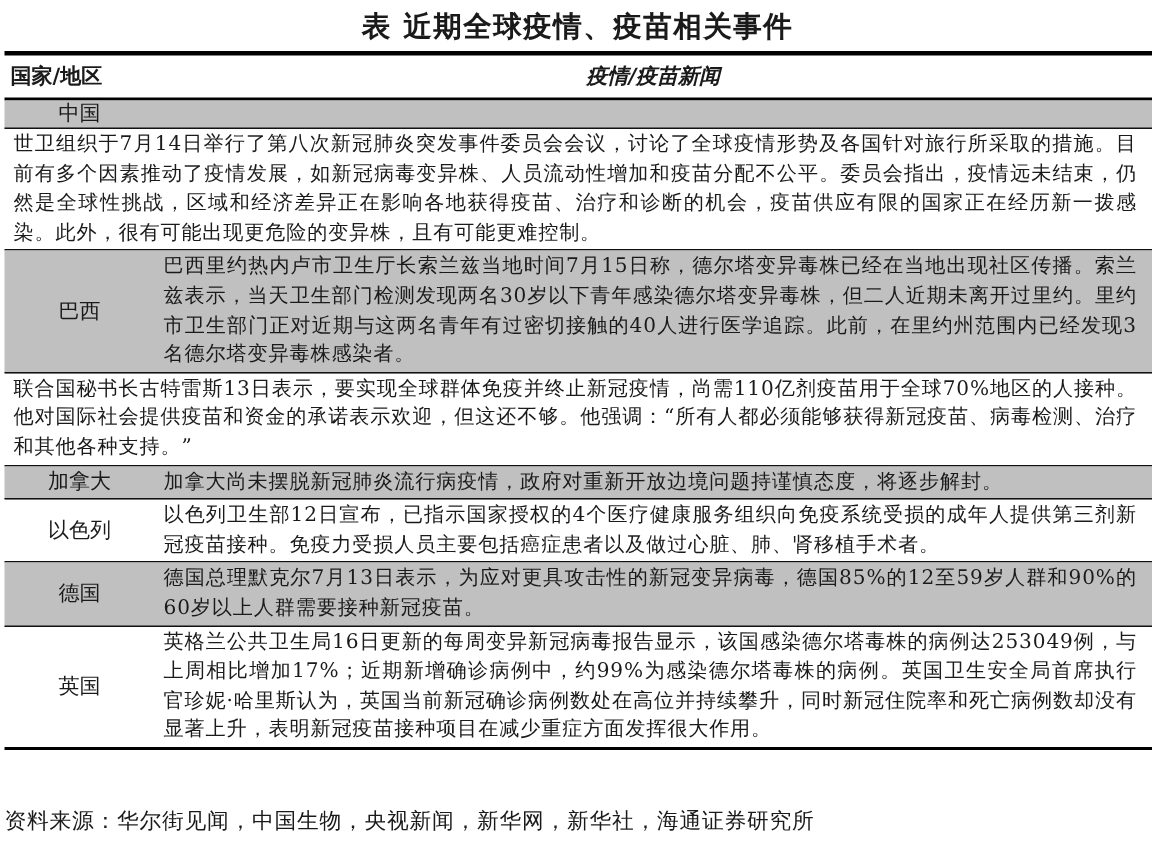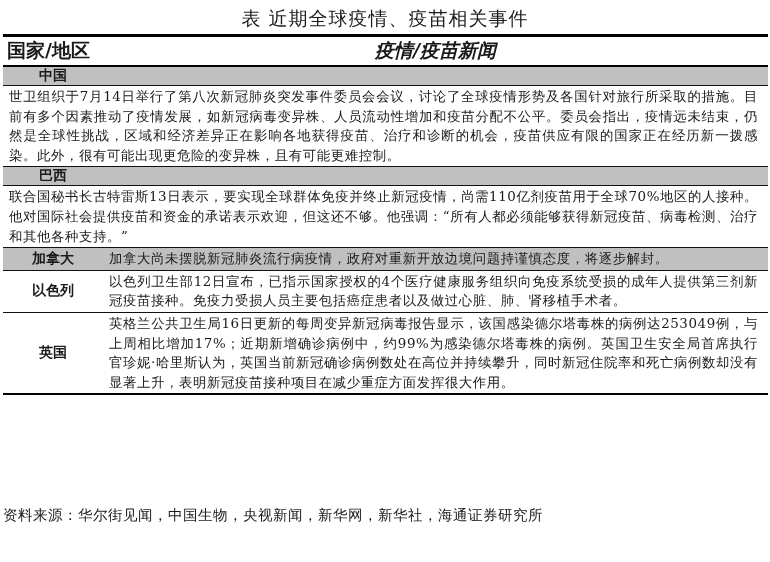--- a/index.html
+++ b/index.html
@@ -1,64 +1,69 @@
 <!DOCTYPE html>
 <html><head>
   <meta charset="utf-8">
   <style>
     html, body { margin: 0; padding: 0; background: #ffffff; }
     body { width: 770px; height: 562px; position: relative; overflow: hidden;
            font-family: "DejaVu Serif", "Liberation Serif", serif; color: #1a1a1a; }
     .title { position: absolute; left: 0; top: 4px; width: 770px; height: 28px;
-             text-align: center; font-size: 19px; font-weight: normal; line-height: 28px;
+             text-align: center; font-size: 19px; font-weight: bold; line-height: 28px;
              letter-spacing: 1px; }
     .table { position: absolute; left: 3px; top: 34px; width: 765px;
              border-top: 3px solid #000; border-bottom: 2px solid #000; }
     .hdr { display: flex; height: 28px; border-bottom: 2px solid #000; align-items: center;
-           font-weight: bold; font-size: 19px; justify-content: space-between; }
+           font-weight: bold; font-size: 14px; justify-content: space-between; }
     .hdr .c1 { width: 96px; padding-left: 4px; }
     .hdr .c2 { flex: 1; text-align: center; font-style: italic; }
     .row { display: flex; border-bottom: 1px solid #111; }
     .row:last-child { border-bottom: none; }
     .row.gray { background: #c0c0c0; }
     .row .c1 { width: 100px; display: flex; align-items: center; justify-content: center;
-               font-weight: bold; font-size: 14px; }
+               font-weight: normal; font-size: 14px; }
     .row .c2 { flex: 1; font-size: 13.4px; line-height: 19.6px; padding: 1px 10px 1px 6px;
                text-align: justify; letter-spacing: 0.6px; }
-    .source { position: absolute; left: 3px; top: 506px; font-size: 14.5px; letter-spacing: 0.5px; }
+    .source { position: absolute; left: 3px; top: 538px; font-size: 14.5px; letter-spacing: 0.5px; }
   </style>
 </head>
 <body>
 
 <div class="title">表 近期全球疫情、疫苗相关事件</div>
 
 <div class="table">
   <div class="hdr">
     <div class="c1">国家/地区</div>
     <div class="c2">疫情/疫苗新闻</div>
   </div>
   <div class="row gray">
     <div class="c1">中国</div>
   </div>
   <div class="row">
     <div class="c2">世卫组织于7月14日举行了第八次新冠肺炎突发事件委员会会议，讨论了全球疫情形势及各国针对旅行所采取的措施。目前有多个因素推动了疫情发展，如新冠病毒变异株、人员流动性增加和疫苗分配不公平。委员会指出，疫情远未结束，仍然是全球性挑战，区域和经济差异正在影响各地获得疫苗、治疗和诊断的机会，疫苗供应有限的国家正在经历新一拨感染。此外，很有可能出现更危险的变异株，且有可能更难控制。</div>
   </div>
   <div class="row gray">
     <div class="c1">巴西</div>
+    <div class="c2">巴西里约热内卢市卫生厅长索兰兹当地时间7月15日称，德尔塔变异毒株已经在当地出现社区传播。索兰兹表示，当天卫生部门检测发现两名30岁以下青年感染德尔塔变异毒株，但二人近期未离开过里约。里约市卫生部门正对近期与这两名青年有过密切接触的40人进行医学追踪。此前，在里约州范围内已经发现3名德尔塔变异毒株感染者。</div>
   </div>
   <div class="row">
     <div class="c2">联合国秘书长古特雷斯13日表示，要实现全球群体免疫并终止新冠疫情，尚需110亿剂疫苗用于全球70%地区的人接种。他对国际社会提供疫苗和资金的承诺表示欢迎，但这还不够。他强调：“所有人都必须能够获得新冠疫苗、病毒检测、治疗和其他各种支持。”</div>
   </div>
   <div class="row gray">
     <div class="c1">加拿大</div>
     <div class="c2">加拿大尚未摆脱新冠肺炎流行病疫情，政府对重新开放边境问题持谨慎态度，将逐步解封。</div>
   </div>
   <div class="row">
     <div class="c1">以色列</div>
     <div class="c2">以色列卫生部12日宣布，已指示国家授权的4个医疗健康服务组织向免疫系统受损的成年人提供第三剂新冠疫苗接种。免疫力受损人员主要包括癌症患者以及做过心脏、肺、肾移植手术者。</div>
   </div>
+  <div class="row gray">
+    <div class="c1">德国</div>
+    <div class="c2">德国总理默克尔7月13日表示，为应对更具攻击性的新冠变异病毒，德国85%的12至59岁人群和90%的60岁以上人群需要接种新冠疫苗。</div>
+  </div>
   <div class="row">
     <div class="c1">英国</div>
     <div class="c2">英格兰公共卫生局16日更新的每周变异新冠病毒报告显示，该国感染德尔塔毒株的病例达253049例，与上周相比增加17%；近期新增确诊病例中，约99%为感染德尔塔毒株的病例。英国卫生安全局首席执行官珍妮·哈里斯认为，英国当前新冠确诊病例数处在高位并持续攀升，同时新冠住院率和死亡病例数却没有显著上升，表明新冠疫苗接种项目在减少重症方面发挥很大作用。</div>
   </div>
 </div>
 
 <div class="source">资料来源：华尔街见闻，中国生物，央视新闻，新华网，新华社，海通证券研究所</div>
 
 </body></html>

